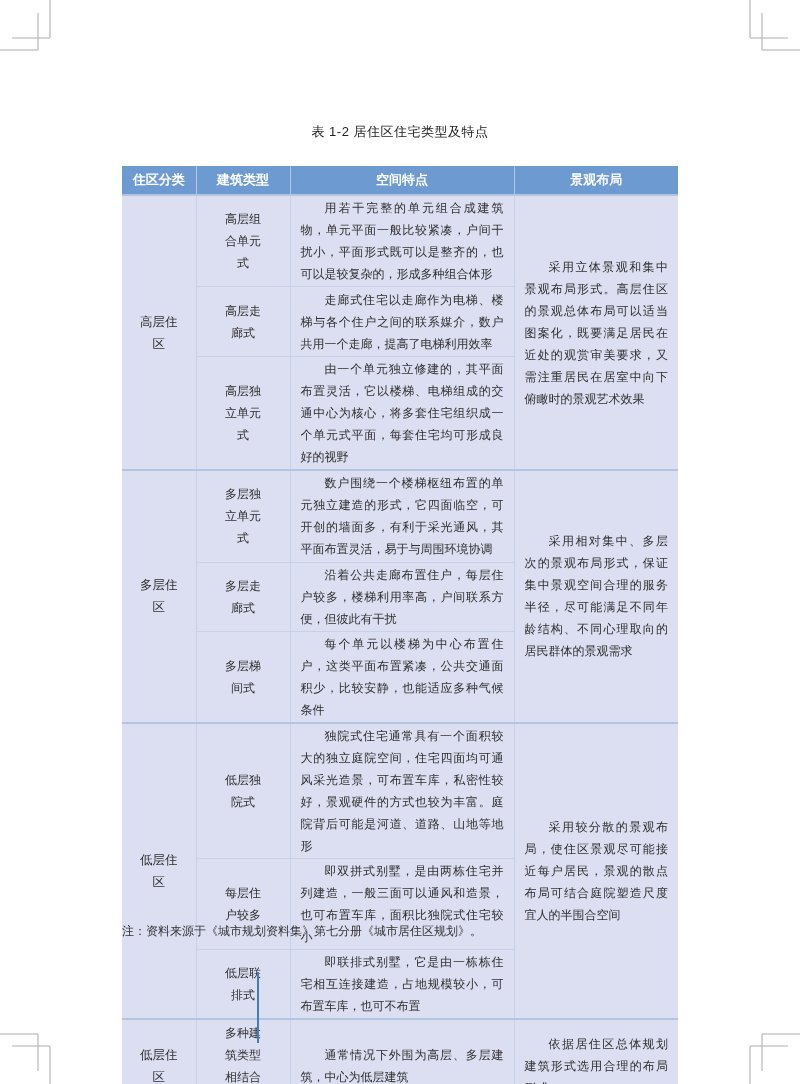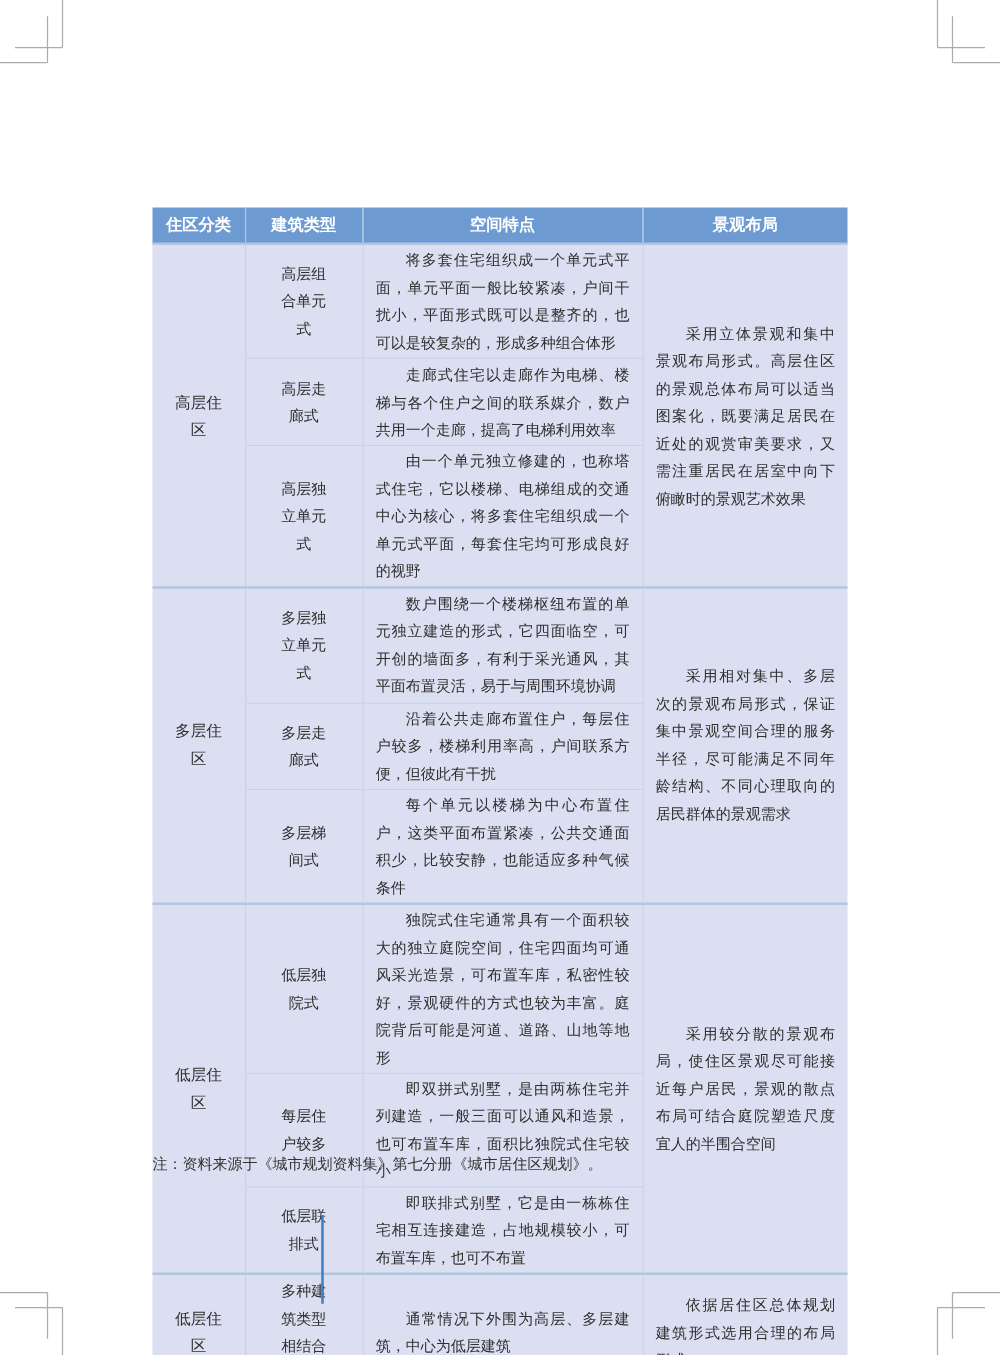--- a/index.html
+++ b/index.html
@@ -117,20 +117,21 @@
       <line x1="0" y1="1034" x2="38" y2="1034"></line>
     <line x1="38" y1="1034" x2="38" y2="1071"></line>
       <line x1="12" y1="1046" x2="50" y2="1046"></line>
 
     <line x1="750" y1="1046" x2="750" y2="1084"></line>
       <line x1="762" y1="1034" x2="800" y2="1034"></line>
     <line x1="762" y1="1034" x2="762" y2="1071"></line>
       <line x1="750" y1="1046" x2="788" y2="1046"></line>
   </svg>
 
+  <div class="table-title">表 1-2 居住区住宅类型及特点</div>
 
   <div class="tbl-wrap">
     <table class="main">
       <colgroup>
           <col class="c1">
           <col class="c2">
           <col class="c3">
           <col class="c4">
         </colgroup>
       <thead>
@@ -139,30 +140,30 @@
           <th>建筑类型</th>
           <th>空间特点</th>
           <th>景观布局</th>
         </tr>
       </thead>
       <tbody>
 
         <tr class="gstart r88">
           <td class="cat" rowspan="3">高层住区</td>
           <td class="type">高层组合单元式</td>
-          <td class="feat">将多套住宅组织成一个单元式平面，单元平面一般比较紧凑，户间干扰小，平面形式既可以是整齐的，也可以是较复杂的，形成多种组合体形</td>
+          <td class="feat">用若干完整的单元组合成建筑物，单元平面一般比较紧凑，户间干扰小，平面形式既可以是整齐的，也可以是较复杂的，形成多种组合体形</td>
           <td class="land" rowspan="3">采用立体景观和集中景观布局形式。高层住区的景观总体布局可以适当图案化，既要满足居民在近处的观赏审美要求，又需注重居民在居室中向下俯瞰时的景观艺术效果</td>
         </tr>
         <tr class="r70">
           <td class="type">高层走廊式</td>
           <td class="feat">走廊式住宅以走廊作为电梯、楼梯与各个住户之间的联系媒介，数户共用一个走廊，提高了电梯利用效率</td>
         </tr>
         <tr class="r82">
           <td class="type">高层独立单元式</td>
-          <td class="feat">由一个单元独立修建的，也称塔式住宅，它以楼梯、电梯组成的交通中心为核心，将多套住宅组织成一个单元式平面，每套住宅均可形成良好的视野</td>
+          <td class="feat">由一个单元独立修建的，其平面布置灵活，它以楼梯、电梯组成的交通中心为核心，将多套住宅组织成一个单元式平面，每套住宅均可形成良好的视野</td>
         </tr>
 
         <tr class="gstart r92">
           <td class="cat" rowspan="3">多层住区</td>
           <td class="type">多层独立单元式</td>
           <td class="feat">数户围绕一个楼梯枢纽布置的单元独立建造的形式，它四面临空，可开创的墙面多，有利于采光通风，其平面布置灵活，易于与周围环境协调</td>
           <td class="land" rowspan="3">采用相对集中、多层次的景观布局形式，保证集中景观空间合理的服务半径，尽可能满足不同年龄结构、不同心理取向的居民群体的景观需求</td>
         </tr>
         <tr class="r56">
           <td class="type">多层走廊式</td>

